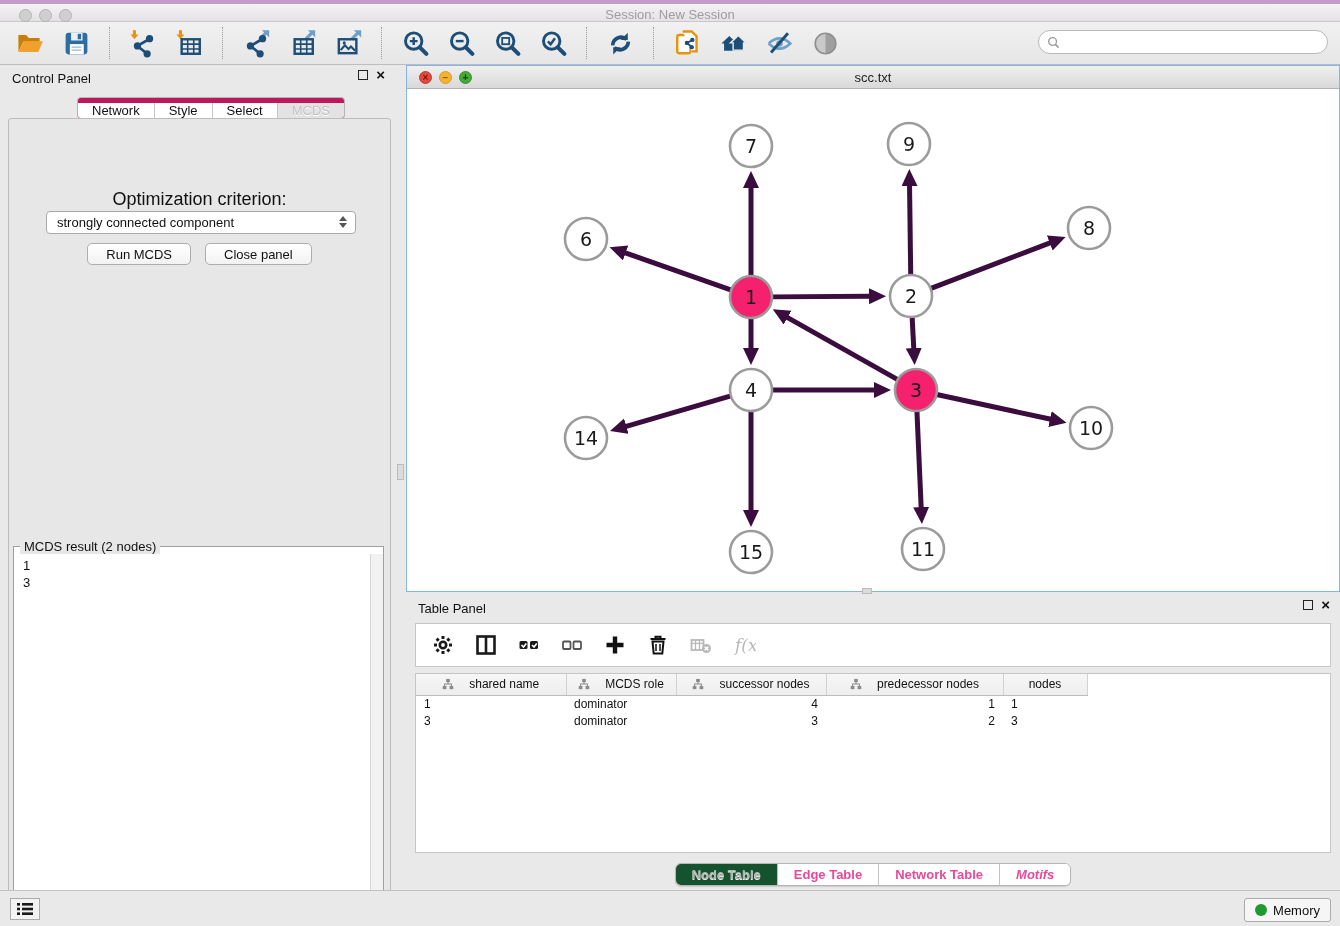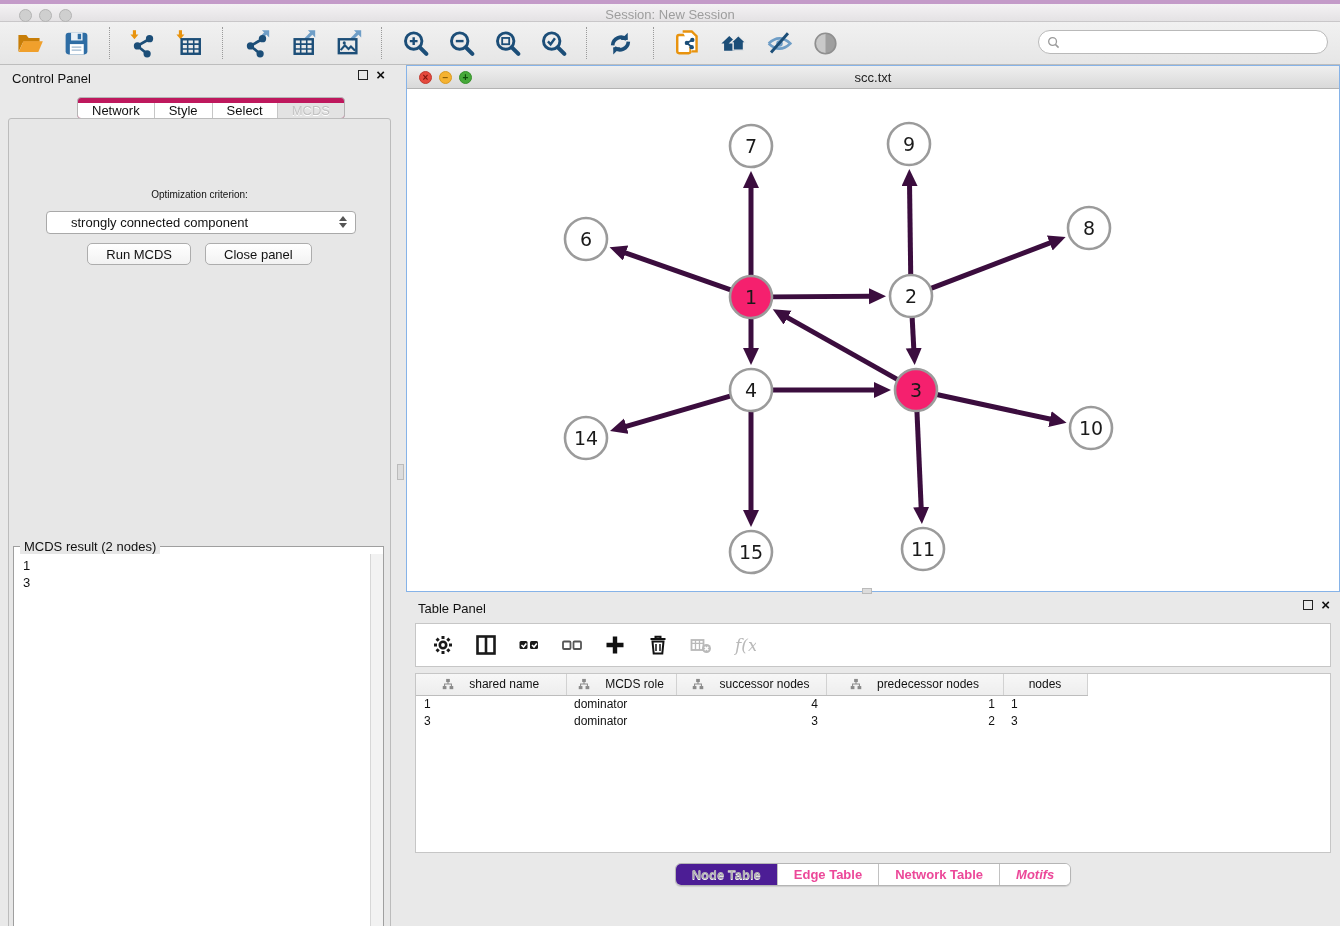--- a/index.html
+++ b/index.html
@@ -40,24 +40,24 @@
 
   .cp-tabs { position:absolute; left:77px; top:32px; height:22px; display:flex;
     border:1px solid #b5b5b5; border-radius:4px; overflow:hidden; background:#be185d;align-items:flex-end; }
   .cp-tab { padding:0 14px; font-size:13px; color:#111; display:flex; align-items:center;
     border-right:1px solid #c6c6c6; background:#fff; cursor:pointer; white-space:nowrap; }
   .cp-tab:last-child { border-right:none; }
   .cp-tab.active { background:#e3e3e3; color:#c2c2c2; text-shadow:0 1px 0 #fff; }
 
   .cp-content { position:absolute; left:8px; top:53px; width:383px; height:824px;
     border:1px solid #bcbcbc; border-radius:3px; background:#e7e7e7; }
-  .opt-label { position:absolute; left:0; right:0; top:70px; text-align:center; font-size:10px; color:#111; }
+  .opt-label { position:absolute; left:0; right:0; top:70px; text-align:center; font-size:18px; color:#111; }
   .dropdown { position:absolute; left:37px; top:92px; width:310px; height:23px; background:#fff;
     border:1px solid #a9a9a9; border-radius:4px; font-size:13px; color:#111;
-    display:flex; align-items:center; padding:0 24px; cursor:pointer; }
+    display:flex; align-items:center; padding:0 10px; cursor:pointer; }
   .dd-arrows { position:absolute; right:8px; top:4px; display:flex; flex-direction:column; gap:2px; }
   .dd-arrows i { width:0; height:0; border-left:4px solid transparent; border-right:4px solid transparent; }
   .dd-up { border-bottom:5px solid #555; }
   .dd-down { border-top:5px solid #555; }
   .cp-buttons { position:absolute; left:0; right:0; top:124px; display:flex; justify-content:center; gap:14px; }
   .btn { height:22px; background:linear-gradient(#ffffff,#f2f2f2); border:1px solid #adadad;
     border-radius:5px; font-size:13px; color:#111; padding:0 18px; cursor:pointer;
     font-family:"Liberation Sans","DejaVu Sans",sans-serif; }
 
   .result-group { position:absolute; left:4px; top:427px; width:371px; height:382px;
@@ -102,21 +102,21 @@
   table.node-table th svg { width:12px; height:12px; flex:none; }
   table.node-table td { height:17px; padding:0 8px; white-space:nowrap; overflow:hidden; }
   td.al { text-align:left; } td.ar { text-align:right; }
 
   .tp-tabs { position:absolute; left:0; right:0; top:268px; display:flex; justify-content:center; }
   .tp-tabgroup { display:flex; border:1px solid #b5b5b5; border-radius:6px; overflow:hidden;
     background:#fff; height:23px; box-shadow:0 1px 1px rgba(0,0,0,.12); }
   .tp-tab { padding:0 16px; font-size:13px; font-weight:bold; color:#ec4899; display:flex;
     align-items:center; border-right:1px solid #c2c2c2; background:#fff; cursor:pointer; white-space:nowrap; }
   .tp-tab:last-child { border-right:none;font-style:italic; }
-  .tp-tab.active { background:#4c1d95; color:#b3b3b3; font-weight:bold; text-shadow:0 1px 0 #f5f5f5; }
+  .tp-tab.active { background:#14532d; color:#b3b3b3; font-weight:bold; text-shadow:0 1px 0 #f5f5f5; }
 
   
   .statusbar { position:absolute; left:0; top:890px; width:1340px; height:36px;
     background:#e9e9e9; border-top:1px solid #c2c2c2; }
   .list-btn { position:absolute; left:10px; top:7px; width:30px; height:22px;
     background:#f3f3f3; border:1px solid #ababab; display:flex; align-items:center;
     justify-content:center; cursor:pointer; }
   .memory-btn { position:absolute; right:9px; top:7px; height:24px; background:#f6f6f6;
     border:1px solid #ababab; border-radius:3px; display:flex; align-items:center;
     gap:6px; padding:0 10px; font-size:13px; color:#111; cursor:pointer; }
@@ -545,14 +545,30 @@
     <div class="tp-tabs">
       <div class="tp-tabgroup" id="tp-tabs">
           <div class="tp-tab active">Node Table</div>
           <div class="tp-tab">Edge Table</div>
           <div class="tp-tab">Network Table</div>
           <div class="tp-tab">Motifs</div>
         </div>
     </div>
   </div>
 
+  <div class="statusbar">
+    <div class="list-btn">
+      <svg viewBox="0 0 18 14" width="18" height="14">
+        <rect x="1" y="1" width="3" height="2.6" fill="#1a1a1a"></rect>
+          <rect x="6" y="1" width="11" height="2.6" fill="#1a1a1a"></rect>
+        <rect x="1" y="5.7" width="3" height="2.6" fill="#1a1a1a"></rect>
+          <rect x="6" y="5.7" width="11" height="2.6" fill="#1a1a1a"></rect>
+        <rect x="1" y="10.4" width="3" height="2.6" fill="#1a1a1a"></rect>
+          <rect x="6" y="10.4" width="11" height="2.6" fill="#1a1a1a"></rect>
+      </svg>
+    </div>
+    <div class="memory-btn">
+      <span class="mem-dot" style="background: rgb(31, 154, 48);"></span>
+      <span>Memory</span>
+    </div>
+  </div>
 
 </div>
 
 </body></html>

